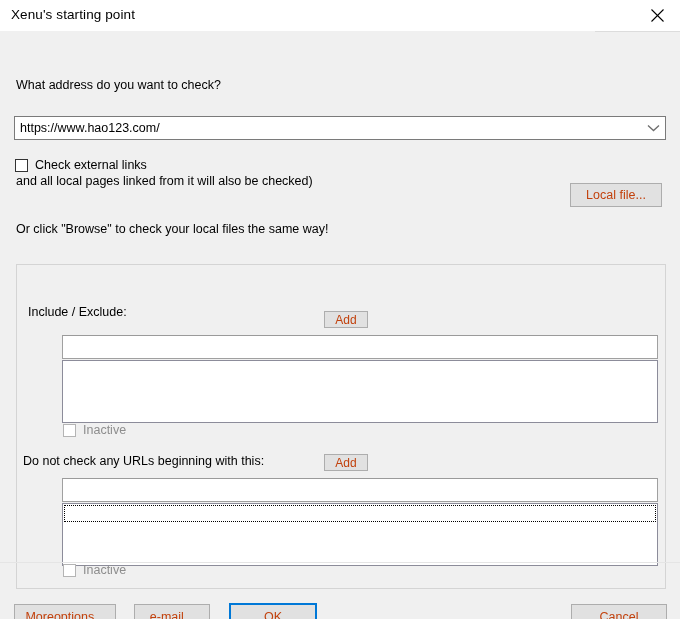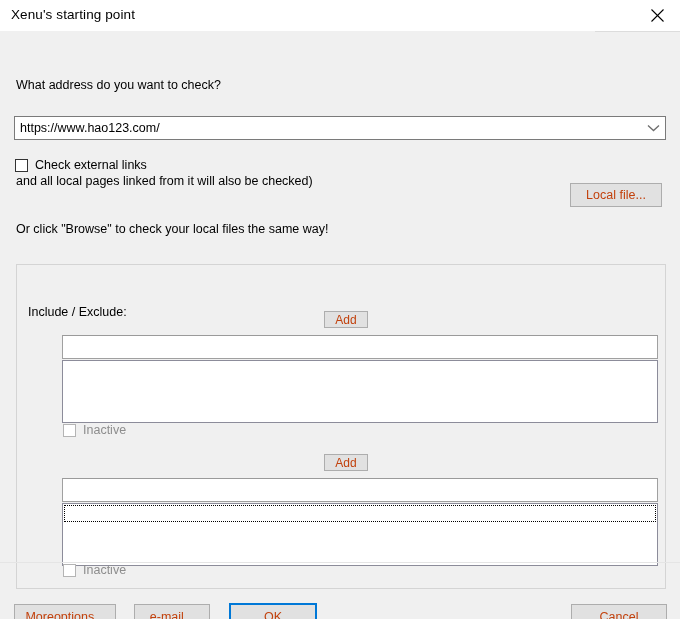--- a/index.html
+++ b/index.html
@@ -299,20 +299,21 @@
     <input class="edit-inner" type="text" value="" style="">
   </div>
 
   <div class="listbox" id="list-1"></div>
 
   <div class="inactive-row" id="inactive-1">
     <span class="cbox disabled"></span>
     <span class="inactive-label">Inactive</span>
   </div>
 
+  <div class="sec-label" id="label-exclude">Do not check any URLs beginning with this:</div>
 
   <button class="btn" id="btn-add-2">Add</button>
   <button class="btn disabled" id="btn-del-2">Delete</button>
 
   <div class="edit-field" id="edit-2">
     <input class="edit-inner" type="text" value="" style="">
   </div>
 
   <div class="listbox" id="list-2">
     <div class="focus-row"></div>

